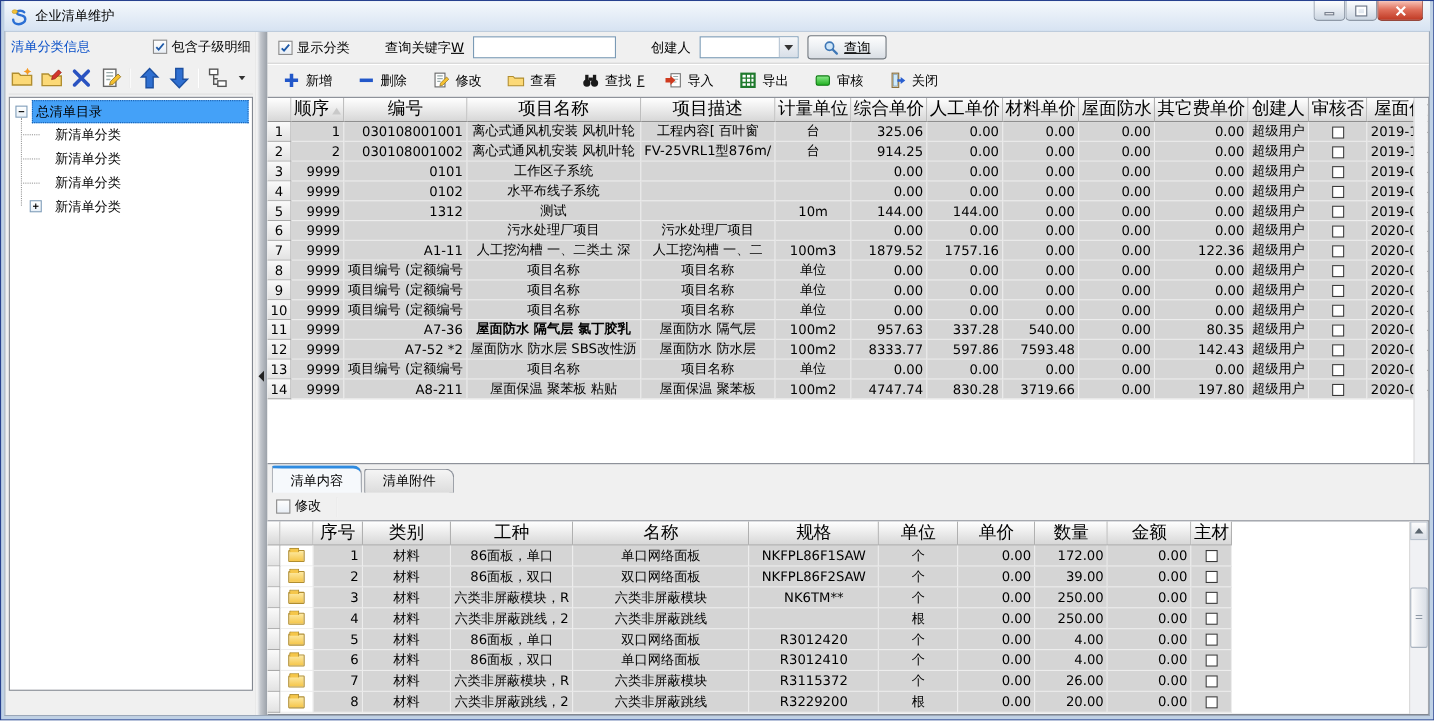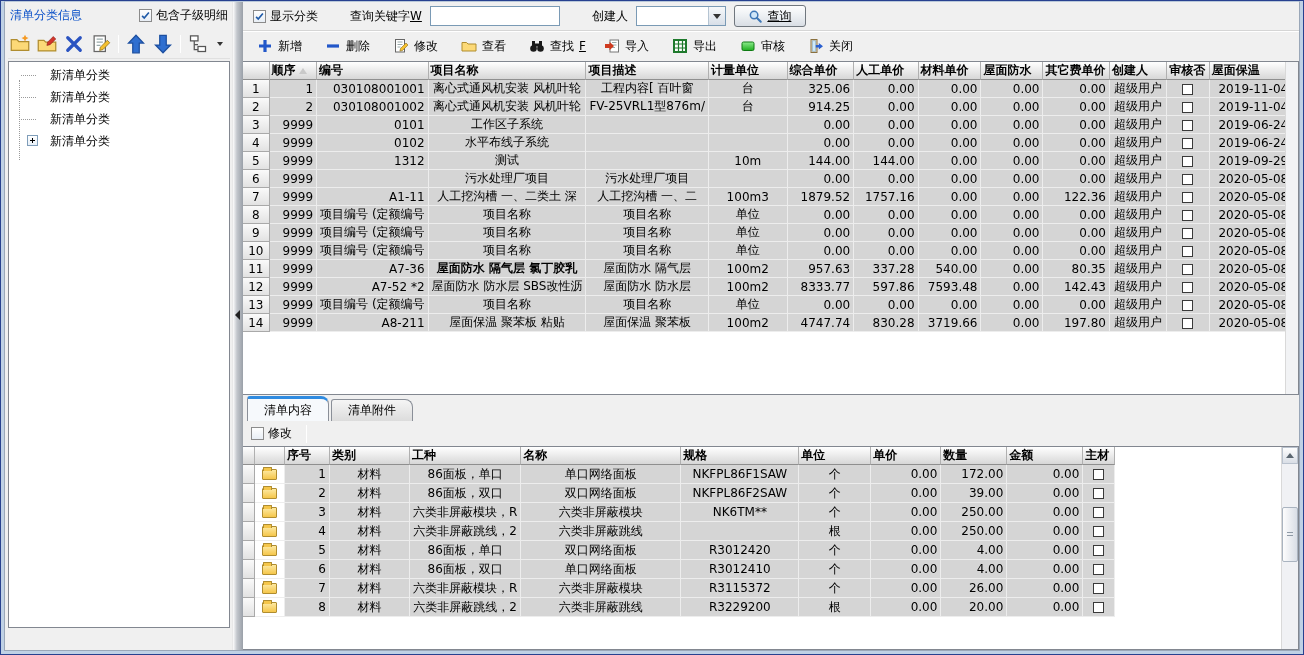--- a/index.html
+++ b/index.html
@@ -72,22 +72,22 @@
     background:linear-gradient(#fdfdfd,#eef1f4 45%,#d9dee4); display:inline-flex; align-items:center;
     justify-content:center; gap:4px; padding:0 10px; font:inherit; }
   .main-toolbar { height:31px; display:flex; align-items:center; gap:18px; padding-left:14px;
     border-top:1px solid #d5d5d5; box-shadow:inset 0 1px 0 #fff; }
   .tbtn { display:inline-flex; align-items:center; gap:5px; background:none; border:none; font:inherit; }
   .tbtn svg { width:16px; height:16px; }
   
   .grid-area { height:334px; background:#fff; border:1px solid #828790; border-left:none; position:relative; overflow:hidden; }
   .grid { border-collapse:separate; border-spacing:0; table-layout:fixed; }
   .grid th { height:18px; background:linear-gradient(#fff,#d7d7d7); border-right:1px solid #b0b0b0;
-    border-bottom:1px solid #8f8f8f; font-weight:bold; padding:0 2px; overflow:hidden;
-    white-space:nowrap; text-align:left; font-size:12px; }
+    border-bottom:1px solid #8f8f8f; font-weight:normal; padding:0 2px; overflow:hidden;
+    white-space:nowrap; text-align:center; font-size:16px; }
   .grid td { height:17px; background:#d5d5d5; border-right:1px solid #ededed; border-bottom:1px solid #ededed;
     padding:0 3px; overflow:hidden; white-space:nowrap; font-size:12px; }
   .grid td.t-rowhead { background:linear-gradient(#fafafa,#e2e2e2); border-right:1px solid #a9a9a9;
     border-bottom:1px solid #a9a9a9; text-align:center; }
   .grid td.t-icon { background:#fff; text-align:center; }
   .detail-grid td { height:19px; }
   .sort-tri { display:inline-block; margin-left:3px; width:0; height:0; border-left:4px solid transparent;
     border-right:4px solid transparent; border-bottom:6px solid #c9c9c9; }
   .cellcheck { display:inline-block; width:11px; height:11px; background:#fff; border:1px solid #3a3a3a;
     vertical-align:middle; }
@@ -111,20 +111,41 @@
     border-bottom:5px solid #5b6670; }
   .sb-thumb { position:absolute; left:0; right:0; top:60px; height:55px;
     background:linear-gradient(90deg,#fdfdfd,#d9dee6); border:1px solid #aab4c0; border-radius:2px; }
   .sb-thumb::after { content:""; position:absolute; left:4px; right:4px; top:24px; height:6px;
     background:repeating-linear-gradient(#8f9aa6 0 1px,transparent 1px 3px); }
 </style>
 </head>
 <body>
 
 <div class="window">
+  <div class="titlebar">
+    <span class="app-icon">
+      <svg viewBox="0 0 18 18">
+          <path d="M4 12c0 2.5 2.2 4 5 4s6-1.8 6-4.6c0-2-1.6-3-3.4-3.4C9.6 7.5 7.4 7.3 7.4 5.8c0-1.2 1.3-2 3-2 1.5 0 2.8.5 3.6 1.4" fill="none" stroke="#2b6fd4" stroke-width="2.2" stroke-linecap="round"></path>
+          <ellipse cx="5.4" cy="4.6" rx="2.4" ry="1.7" fill="#f3c23a" stroke="#c89a1d" stroke-width=".6"></ellipse>
+        </svg>
+    </span>
+    <span class="title-text">企业清单维护</span>
+    <div class="winbtns">
+      <div class="wbtn">
+          <span class="g-min"></span>
+        </div>
+      <div class="wbtn">
+          <span class="g-max"></span>
+        </div>
+      <div class="wbtn close">
+          <span class="g-x a"></span>
+          <span class="g-x b"></span>
+        </div>
+    </div>
+  </div>
 
   <div class="app">
 
     <div class="sidebar">
       <div class="side-head">
         <span class="side-title">清单分类信息</span>
         <label class="chk">
           <span class="cb">
               <svg viewBox="0 0 13 13">
                 <polyline points="2.5,7 5,9.5 10.5,3" fill="none" stroke="#1f5aa8" stroke-width="2"></polyline>
@@ -174,20 +195,24 @@
             <svg viewBox="0 0 16 16">
               <rect x="2" y="1.5" width="6" height="4" fill="#fff" stroke="#555"></rect>
               <rect x="8" y="10" width="6" height="4" fill="#fff" stroke="#555"></rect>
               <path d="M5 5.5v7h3M5 8.5h3" fill="none" stroke="#555"></path>
             </svg>
           </span>
         <span class="caret-down"></span>
       </div>
       <div class="tree">
         <div class="tree-vline"></div>
+        <div class="tree-root">
+          <span class="expander"></span>
+          <span class="tree-root-label">总清单目录</span>
+        </div>
         <div class="tree-child">
             <span class="hline"></span>
             <span>新清单分类</span>
           </div>
         <div class="tree-child">
             <span class="hline"></span>
             <span>新清单分类</span>
           </div>
         <div class="tree-child">
             <span class="hline"></span>

